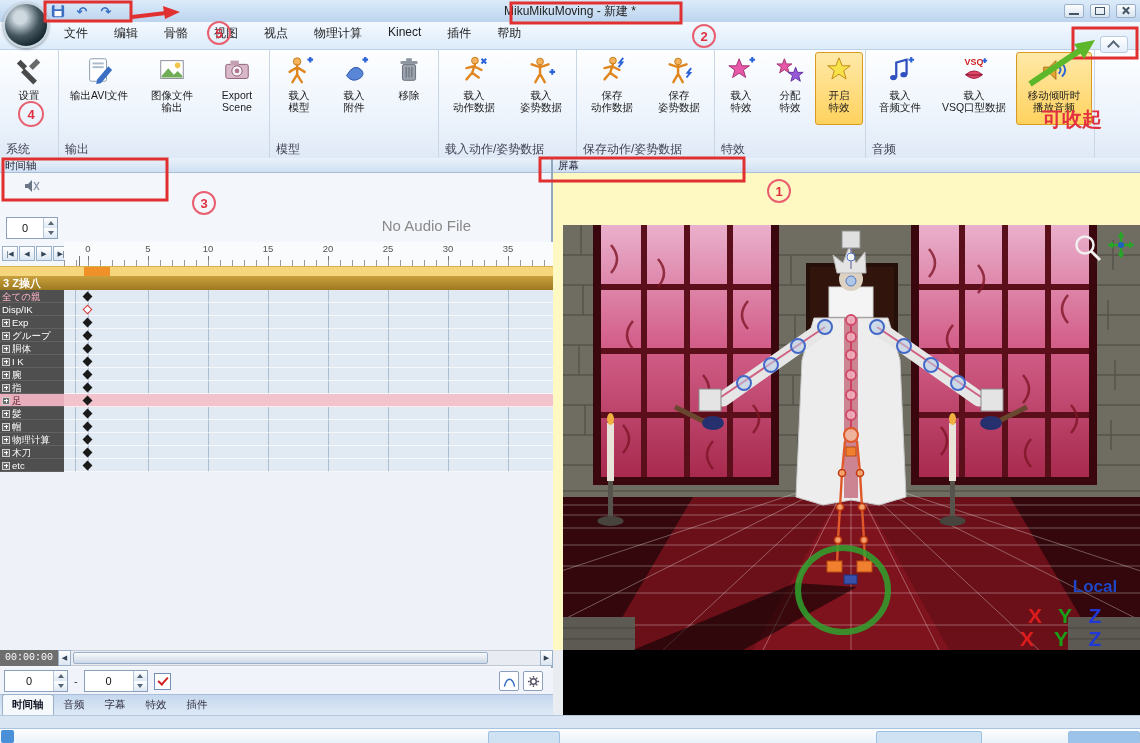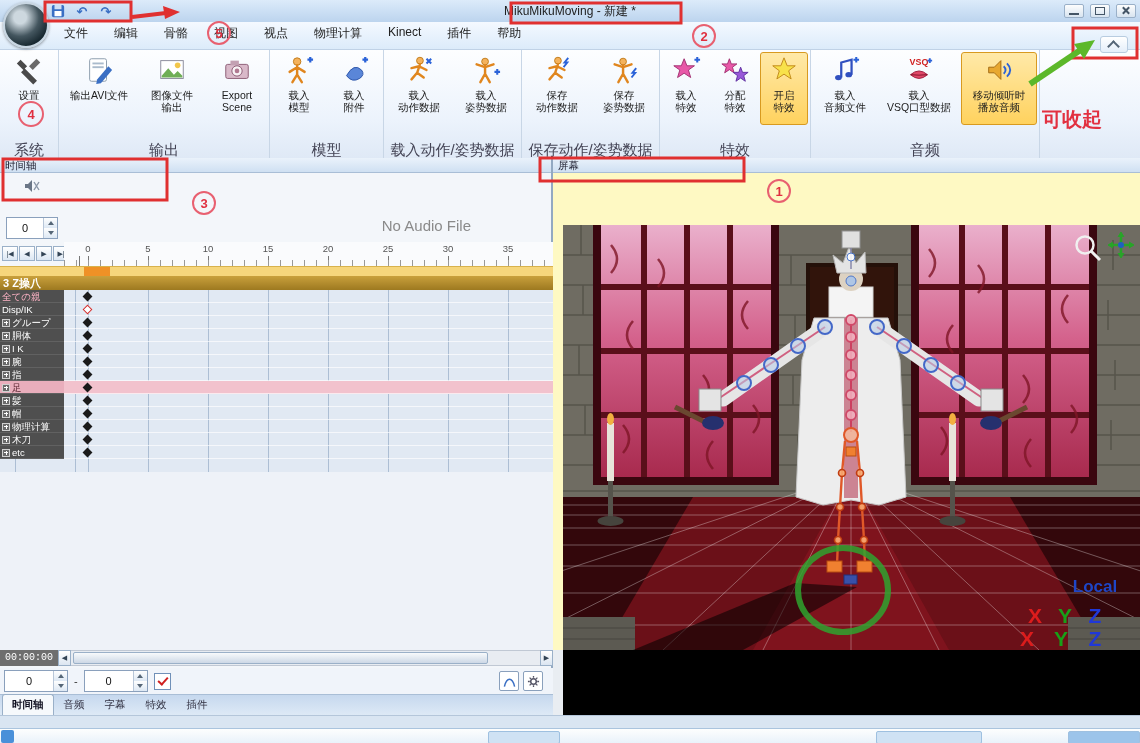--- a/index.html
+++ b/index.html
@@ -36,21 +36,21 @@
   .ribbon{position:absolute;left:0;top:50px;width:1140px;height:108px;
     background:linear-gradient(#fdfeff,#ecf3fc 65%,#dfe9f6);border-bottom:2px solid #b4c6da;
     display:flex;align-items:stretch;}
   .rgroup{display:flex;flex-direction:column;border-right:1px solid #c8d6e6;padding:2px 2px 0 2px;}
   .rbtns{flex:1;display:flex;align-items:stretch;gap:1px;}
   .rbtn{min-width:46px;padding:2px 3px 0 3px;display:flex;flex-direction:column;align-items:center;
     border:1px solid transparent;border-radius:3px;cursor:default;}
   .rbtn.active{background:linear-gradient(#ffe9a8,#ffd25e);border:1px solid #d89a20;}
   .rbtn svg{width:30px;height:30px;flex:none;}
   .rl{font-size:10.5px;color:#1c1c1c;line-height:12px;height:12px;text-align:center;white-space:nowrap;}
-  .rglabel{height:17px;font-size:15px;color:#445;text-align:center;line-height:17px;white-space:nowrap;
+  .rglabel{height:17px;font-size:12px;color:#445;text-align:left;line-height:17px;white-space:nowrap;
     padding:0 4px;margin-top:16px;}
 
   
   .tl-panel{position:absolute;left:0;top:158px;width:553px;height:557px;background:#f3f6fa;
     border-right:2px solid #93a9c2;box-sizing:border-box;}
   .panelhdr{position:absolute;left:0;top:0;right:0;height:15px;
     background:linear-gradient(#eaf2fb,#cfe0f2);border-bottom:1px solid #a9bed6;
     font-size:10.5px;color:#223;line-height:15px;padding-left:5px;box-sizing:border-box;}
   .audiozone{position:absolute;left:0;top:15px;right:0;height:69px;background:#f3f6fa;}
   .noaudio{position:absolute;right:80px;top:44px;font-size:15px;color:#8a8a8a;}
@@ -232,20 +232,30 @@
           <span class="rl">模型</span>
         </div>
         <div class="rbtn">
           <span><svg viewBox="0 0 32 32">
                 <path d="M8 22 q8 -14 16 -6 q4 5 -2 9 q-8 5 -14 -3 z" fill="#5a86d8" stroke="#2a52a8"></path>
                 <path d="M25 5 h6 M28 2 v6" stroke="#2a62d8" stroke-width="2.4"></path>
               </svg></span>
           <span class="rl">载入</span>
           <span class="rl">附件</span>
         </div>
+        <div class="rbtn">
+          <span><svg viewBox="0 0 32 32">
+                <rect x="9" y="10" width="14" height="17" rx="2" fill="#9aa2ac" stroke="#667"></rect>
+                <rect x="7" y="6.5" width="18" height="3" fill="#8a929c"></rect>
+                <rect x="13" y="3.5" width="6" height="3" fill="#8a929c"></rect>
+                <path d="M13 13 v11 M16 13 v11 M19 13 v11" stroke="#6f7780" stroke-width="1.4"></path>
+              </svg></span>
+          <span class="rl">移除</span>
+          <span class="rl"></span>
+        </div>
       </div>
       <div class="rglabel">模型</div>
     </div>
 
     <div class="rgroup">
       <div class="rbtns">
         <div class="rbtn" style="min-width:58px">
           <span><svg viewBox="0 0 32 32">
                 <circle cx="17" cy="6" r="3.6" fill="#f4b25c" stroke="#c07a18"></circle>
                 <path d="M17 10 L14 19 M14 19 L8 26 M14 19 L21 24 M16 12 L8 14 M16 12 L24 16" stroke="#e0861e" stroke-width="2.6" fill="none" stroke-linecap="round"></path>
@@ -404,20 +414,29 @@
           <div class="tgrid">
             <span class="kf"></span>
           </div>
         </div>
       <div class="trow">
           <div class="tlabel">
             <span>Disp/IK</span>
           </div>
           <div class="tgrid">
             <span class="kf red"></span>
+          </div>
+        </div>
+      <div class="trow">
+          <div class="tlabel">
+            <span class="exp"></span>
+            <span>Exp</span>
+          </div>
+          <div class="tgrid">
+            <span class="kf"></span>
           </div>
         </div>
       <div class="trow">
           <div class="tlabel">
             <span class="exp"></span>
             <span>グループ</span>
           </div>
           <div class="tgrid">
             <span class="kf"></span>
           </div>

